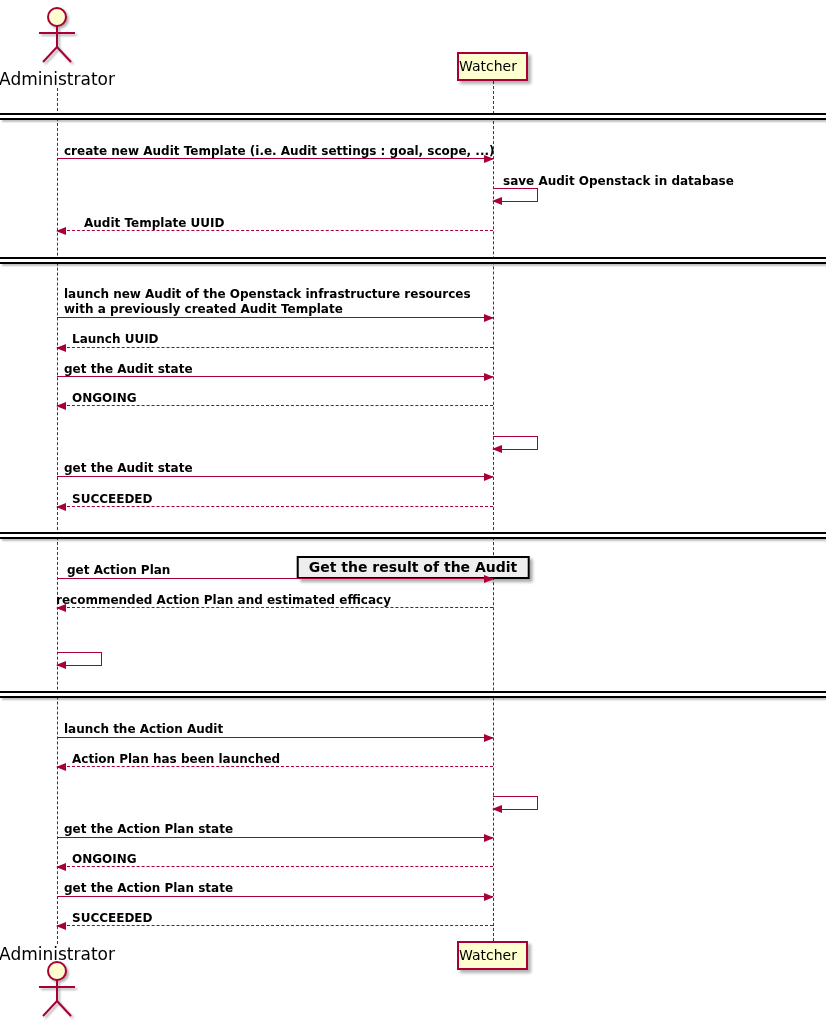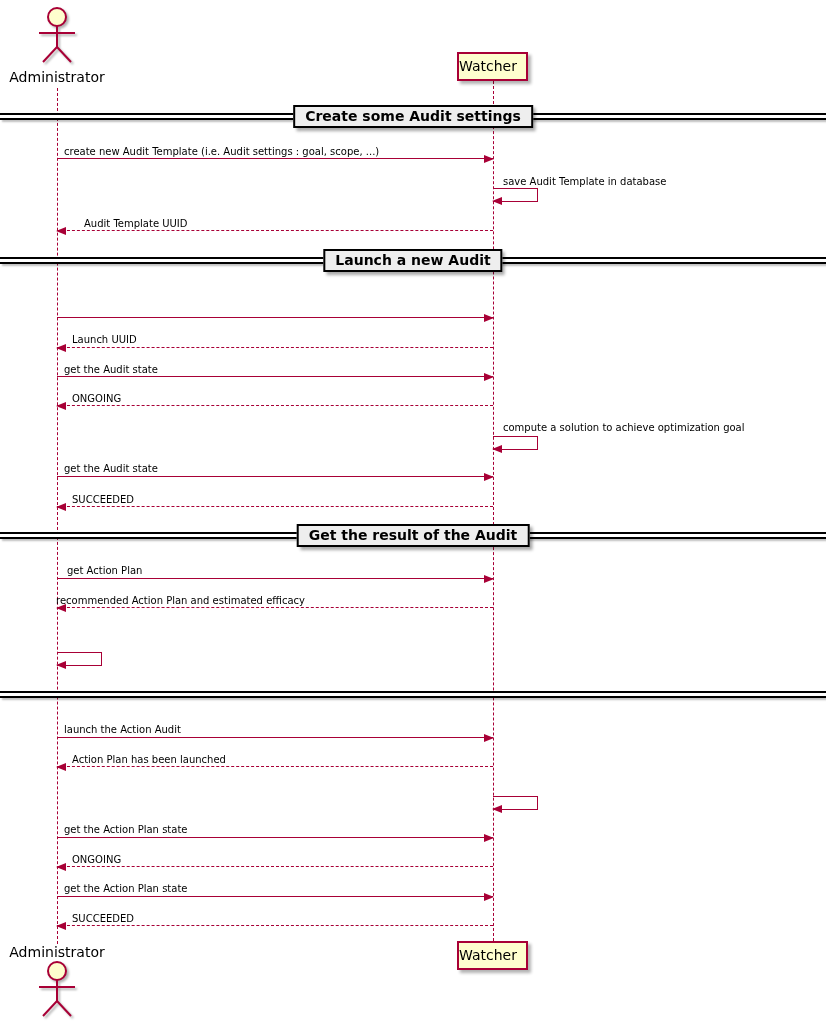--- a/index.html
+++ b/index.html
@@ -1,19 +1,19 @@
 <!DOCTYPE html>
 <html style="--accent: #A80036; --participant_fill: #FEFECE; --divider_fill: #EEEEEE; --line: #000000;"><head>
 <meta charset="utf-8">
 <style>
   html,body{margin:0;padding:0;background:#fff;}
   .stage{position:relative;width:826px;height:1030px;background:#fff;
          font-family:"DejaVu Sans",sans-serif;color:#000;overflow:hidden;}
   .lifeline{position:absolute;width:0;border-left:1px dashed var(--accent);}
-  .msg{position:absolute;font-size:10px;line-height:15px;white-space:pre-line;}
+  .msg{position:absolute;font-size:12px;line-height:15px;white-space:pre-line;font-weight:bold;}
   .arrow{position:absolute;left:57px;width:436px;height:0;border-top:1px solid var(--accent);}
   .arrow.return{border-top-style:dashed;border-top-width:1px;}
   .ah-right{position:absolute;right:-1px;top:-4px;width:0;height:0;
             border-top:4px solid transparent;border-bottom:4px solid transparent;
             border-left:10px solid var(--accent);}
   .ah-left{position:absolute;left:-1px;top:-4px;width:0;height:0;
            border-top:4px solid transparent;border-bottom:4px solid transparent;
            border-right:10px solid var(--accent);}
   .self-loop{position:absolute;width:44px;height:12px;
              border:1px solid var(--accent);border-left:none;}
@@ -21,21 +21,21 @@
   .participant{position:absolute;background:var(--participant_fill);
                border:2px solid var(--accent);font-size:14px;text-align:left;
                line-height:25px;box-shadow:3px 3px 3px rgba(0,0,0,0.3);}
   .divider-lines{position:absolute;left:0;width:100%;height:3px;background:#fff;
                  border-top:2px solid var(--line);border-bottom:2px solid var(--line);
                  box-shadow:2px 2px 2px rgba(0,0,0,0.25);}
   .divider-label{position:absolute;left:413px;transform:translateX(-50%);
                  background:var(--divider_fill);border:2px solid var(--line);
                  font-weight:bold;font-size:14px;padding:1px 10px 2px;
                  white-space:nowrap;box-shadow:3px 3px 3px rgba(0,0,0,0.35);}
-  .actor-label{position:absolute;font-size:14px;transform:translateX(-50%);white-space:nowrap;}
+  .actor-label{position:absolute;font-size:17px;transform:translateX(-50%);white-space:nowrap;}
   .actor-figure{position:absolute;filter:drop-shadow(2px 2px 1px rgba(0,0,0,0.3));}
   .actor-figure line,.actor-figure circle{stroke:var(--accent);stroke-width:2;}
   .actor-figure circle{fill:var(--participant_fill);}
 </style>
 </head>
 <body>
 
 <div class="stage">
 
   <div class="lifeline" style="left:57px;top:88px;height:856px"></div>
@@ -49,74 +49,73 @@
   <svg class="actor-figure" style="left:35px;top:6px" width="44" height="58" viewBox="0 0 44 58">
     <circle cx="22" cy="11" r="9"></circle>
     <line x1="22" y1="20" x2="22" y2="41"></line>
     <line x1="4" y1="27" x2="40" y2="27"></line>
     <line x1="22" y1="41" x2="8" y2="56"></line>
     <line x1="22" y1="41" x2="36" y2="56"></line>
   </svg>
   <div class="actor-label" style="left:57px;top:69px">Administrator</div>
   <div class="participant" style="left:457px;top:52px;width:67px;height:25px">Watcher</div>
 
-  <div class="divider-label" style="top:105px">Create some Audit settings</div>
 
   <div class="msg" style="left:64px;top:144px">create new Audit Template (i.e. Audit settings : goal, scope, ...)</div>
   <div class="arrow" style="top:158px">
       <div class="ah-right"></div>
     </div>
 
-  <div class="msg" style="left:503px;top:174px">save Audit Template in database</div>
+  <div class="msg" style="left:503px;top:174px">save Audit Openstack in database</div>
   <div class="self-loop" style="left:493px;top:188px">
       <div class="ah-left"></div>
     </div>
 
   <div class="msg" style="left:84px;top:216px">Audit Template UUID</div>
   <div class="arrow return" style="top:230px">
       <div class="ah-left"></div>
     </div>
 
-  <div class="divider-label" style="top:249px">Launch a new Audit</div>
 
+  <div class="msg" style="left:64px;top:287px">launch new Audit of the Openstack infrastructure resources
+with a previously created Audit Template</div>
   <div class="arrow" style="top:317px">
       <div class="ah-right"></div>
     </div>
 
   <div class="msg" style="left:72px;top:332px">Launch UUID</div>
   <div class="arrow return" style="top:347px">
       <div class="ah-left"></div>
     </div>
 
   <div class="msg" style="left:64px;top:362px">get the Audit state</div>
   <div class="arrow" style="top:376px">
       <div class="ah-right"></div>
     </div>
 
   <div class="msg" style="left:72px;top:391px">ONGOING</div>
   <div class="arrow return" style="top:405px">
       <div class="ah-left"></div>
     </div>
 
-  <div class="msg" style="left:503px;top:420px">compute a solution to achieve optimization goal</div>
   <div class="self-loop" style="left:493px;top:436px">
       <div class="ah-left"></div>
     </div>
 
   <div class="msg" style="left:64px;top:461px">get the Audit state</div>
   <div class="arrow" style="top:476px">
       <div class="ah-right"></div>
     </div>
 
   <div class="msg" style="left:72px;top:492px">SUCCEEDED</div>
   <div class="arrow return" style="top:506px">
       <div class="ah-left"></div>
     </div>
 
-  <div class="divider-label" style="top:524px">Get the result of the Audit</div>
+  <div class="divider-label" style="top:556px">Get the result of the Audit</div>
 
   <div class="msg" style="left:67px;top:563px">get Action Plan</div>
   <div class="arrow" style="top:578px">
       <div class="ah-right"></div>
     </div>
 
   <div class="msg" style="left:56px;top:593px">recommended Action Plan and estimated efficacy</div>
   <div class="arrow return" style="top:607px">
       <div class="ah-left"></div>
     </div>

